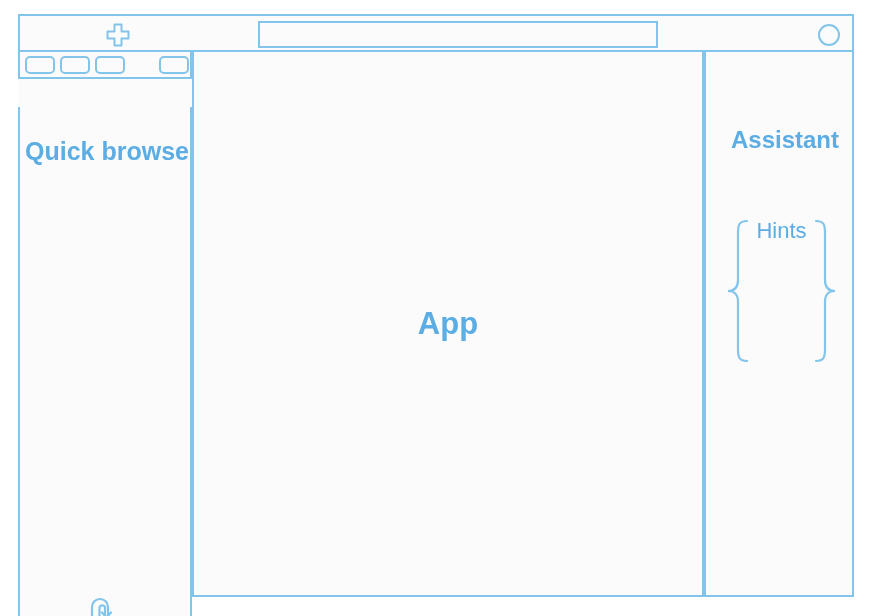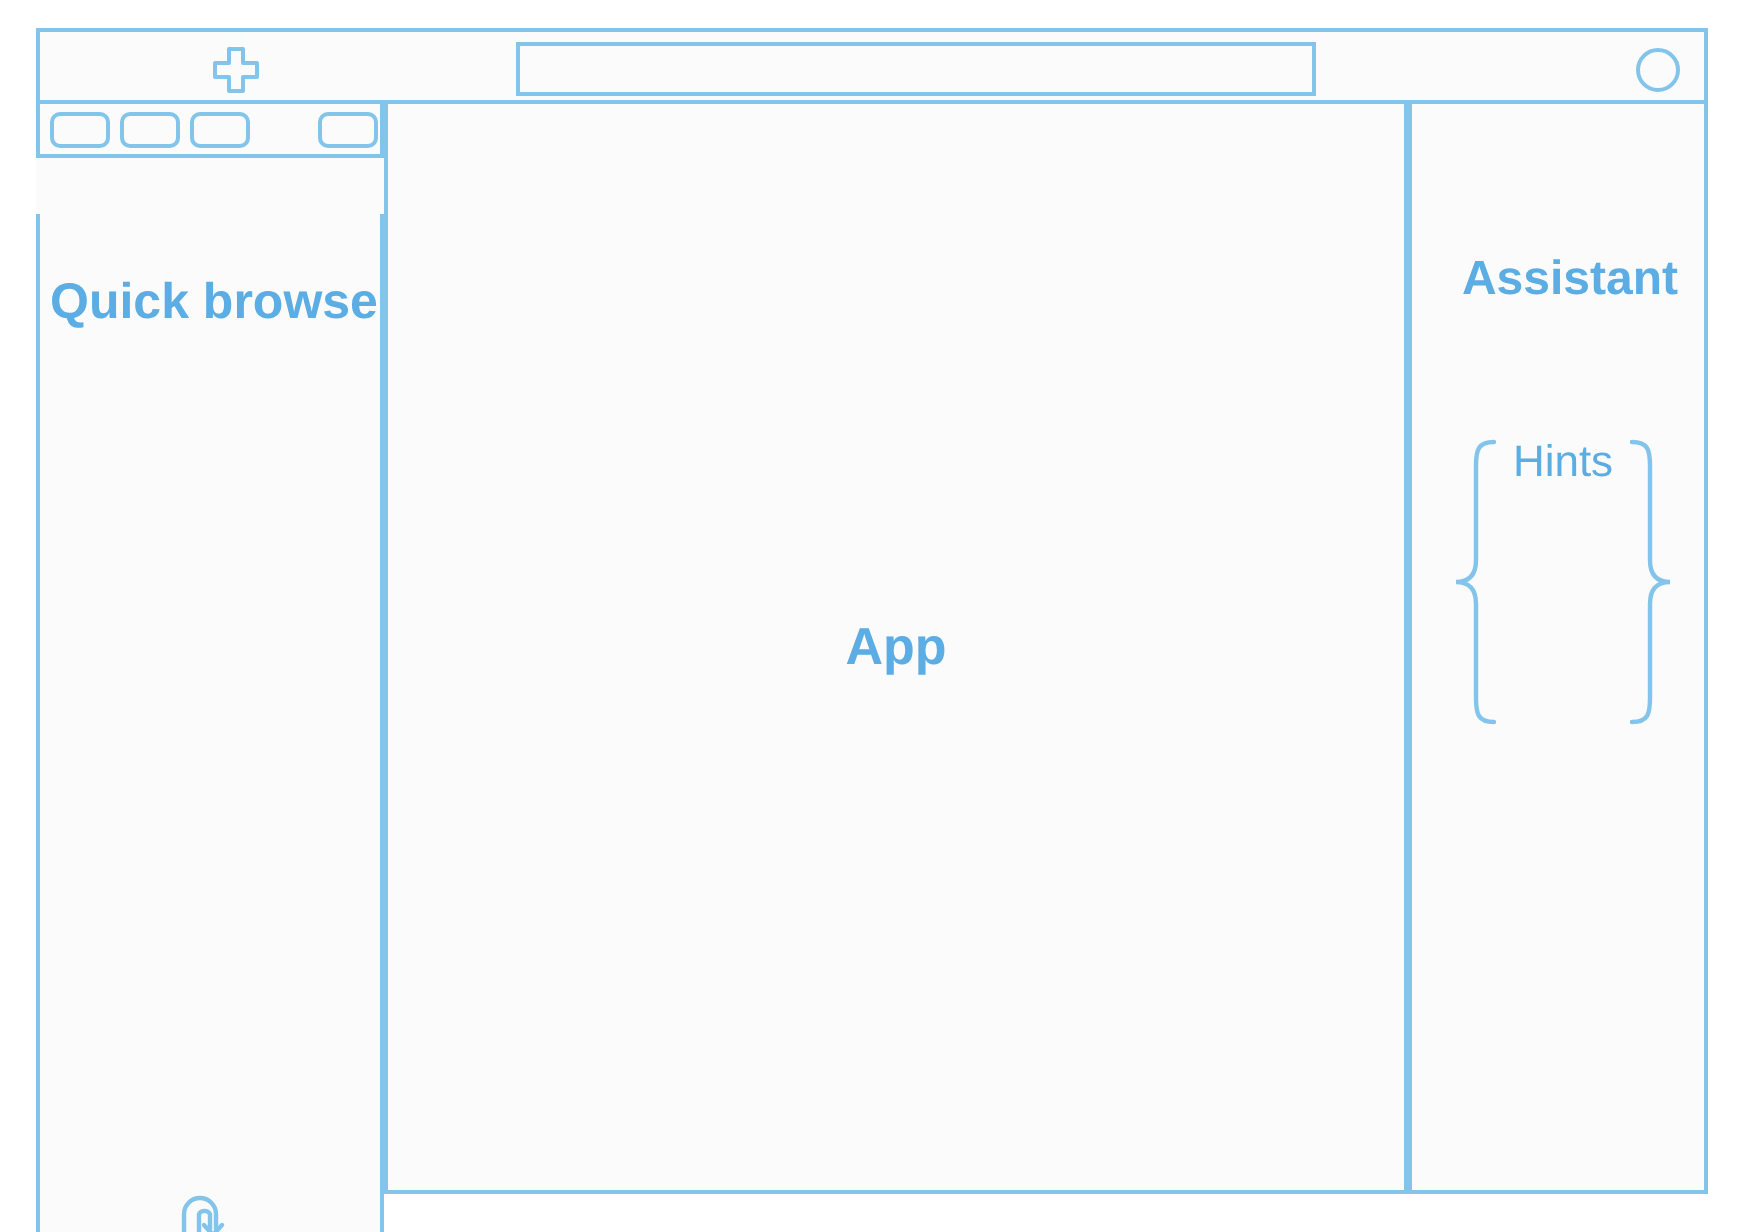--- a/index.html
+++ b/index.html
@@ -153,21 +153,21 @@
   }
 
   .sidebar-title {
     position: absolute;
     left: 0;
     top: 29px;
     width: 174px;
   }
 
   .app-title {
-    font-size: 26px;
+    font-size: 31px;
   }
 
   .assistant-title {
     position: absolute;
     left: 4px;
     top: 57px;
     width: 150px;
     font-size: 24px;
     margin-top: 16px;
   }

